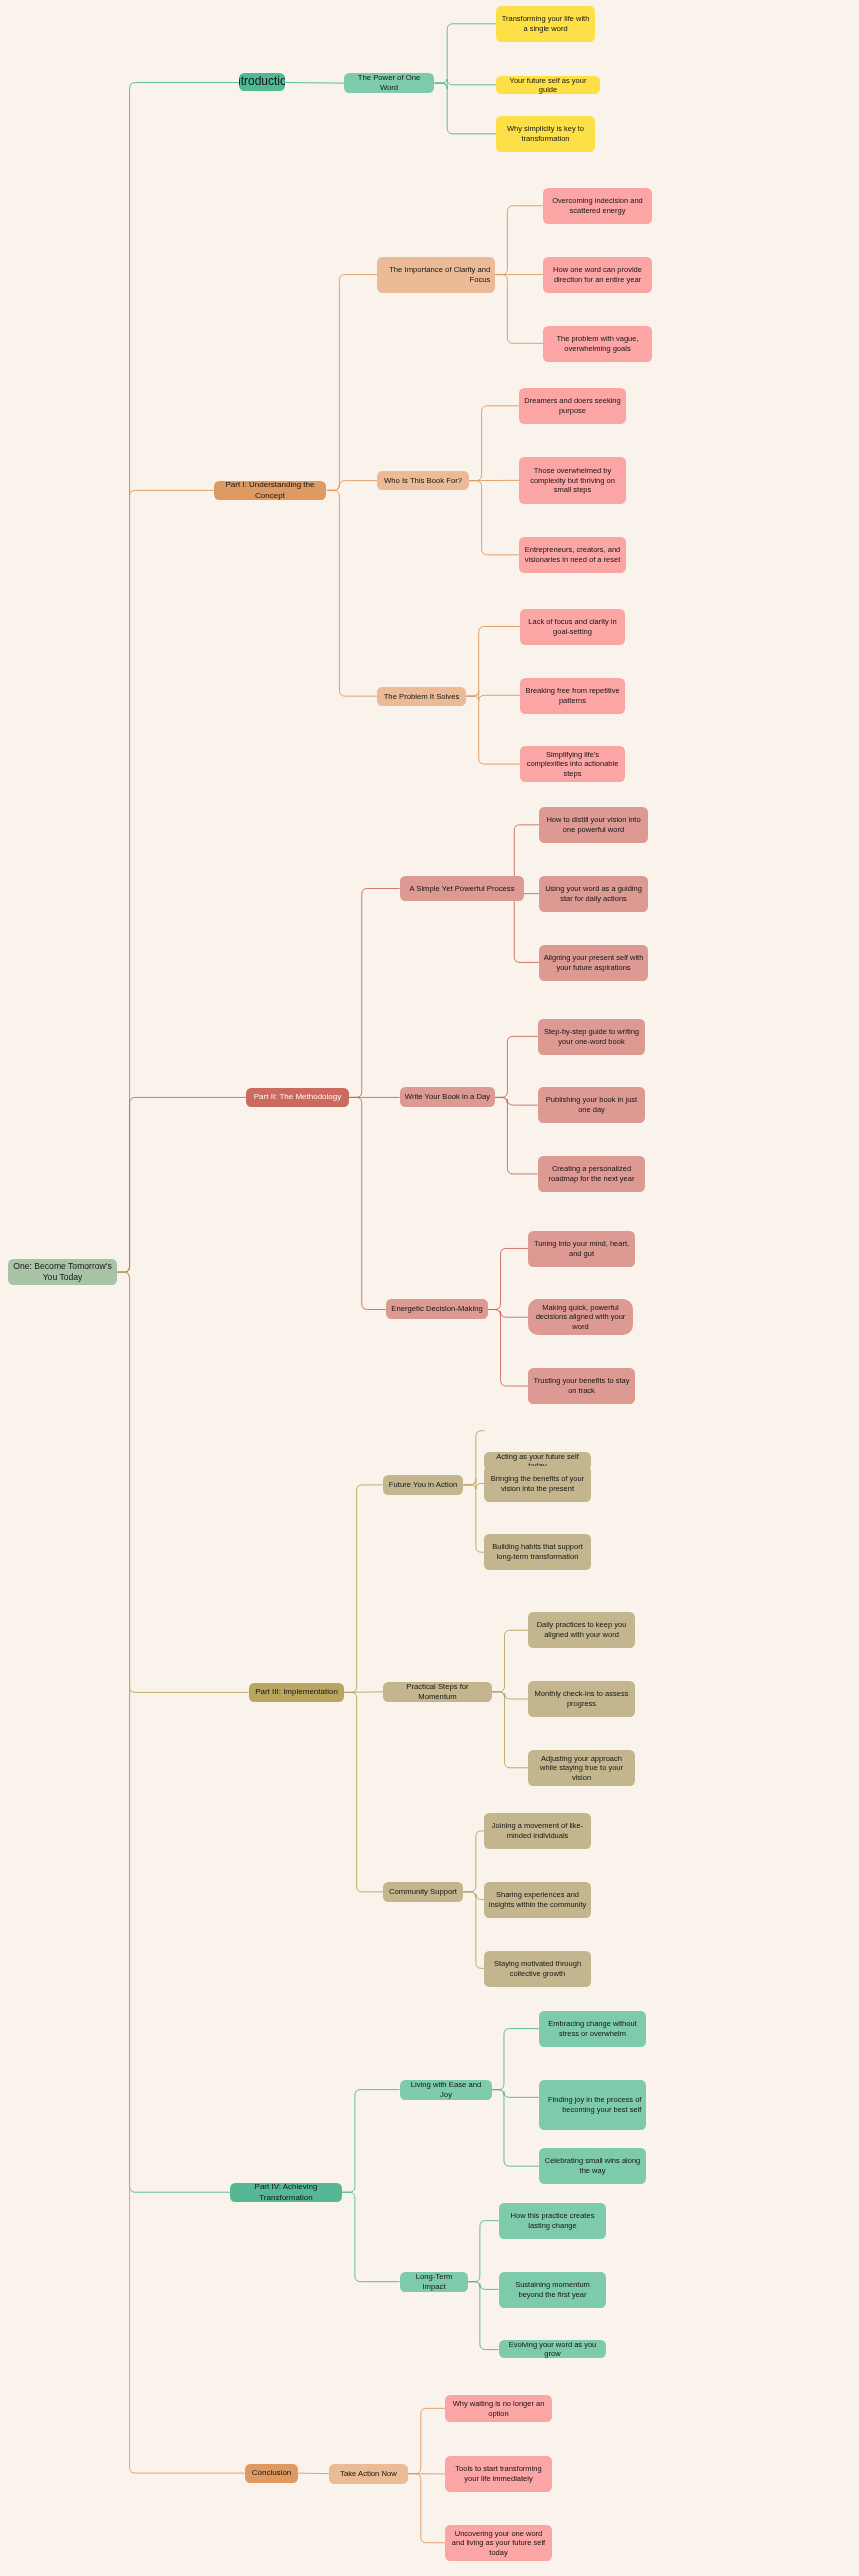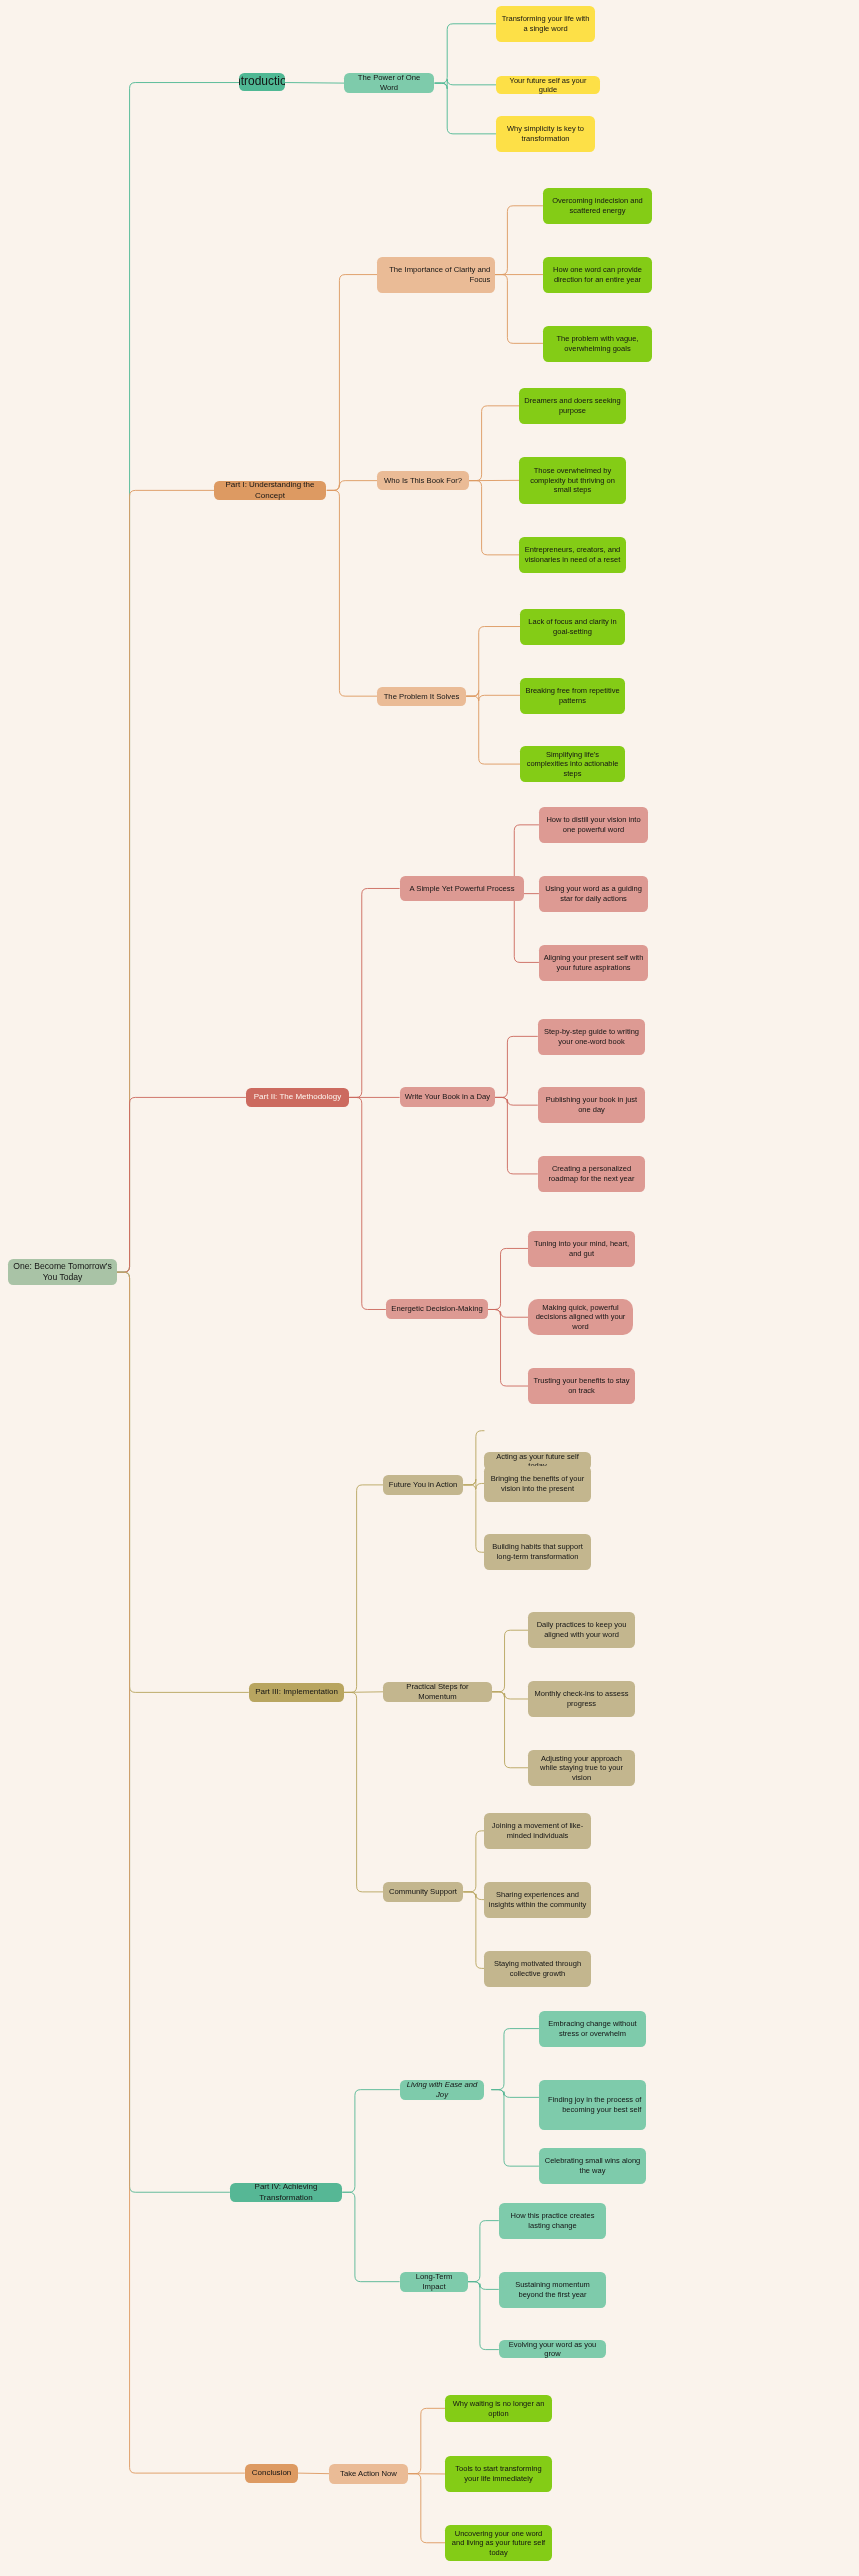--- a/index.html
+++ b/index.html
@@ -44,21 +44,21 @@
     background: #a9c3a6;
     font-size: 8.6px;
   }
   
   .n-l1-green  { background: #4fb894; font-size: 12px; }
   .n-l2-green  { background: #7ecbab; font-size: 7.7px; }
   .n-l3-green  { background: #fde047; font-size: 7.5px; }
   
   .n-l1-orange { background: #dd9a62; font-size: 8px; }
   .n-l2-orange { background: #eabb96; font-size: 7.7px; }
-  .n-l3-orange { background: #84cc16; font-size: 7.5px; }
+  .n-l3-orange { background: #fca5a5; font-size: 7.5px; }
   
   .n-l1-red    { background: #cc6a5f; font-size: 8px; color: #fdf6ef; }
   .n-l2-red    { background: #dd9a93; font-size: 7.7px; }
   .n-l3-red    { background: #dd9a93; font-size: 7.5px; }
   
   .n-l1-olive  { background: #bda martin; }
   .n-l1-olive  { background: #b8a560; font-size: 8px; }
   .n-l2-olive  { background: #c3b68e; font-size: 7.7px; }
   .n-l3-olive  { background: #c3b68e; font-size: 7.5px; }
   
@@ -261,21 +261,21 @@
     </div>
     <div class="node n-l3-olive" style="left: 484px; top: 1882px; width: 107px; height: 36px;">
       <span>Sharing experiences and insights within the community</span>
     </div>
     <div class="node n-l3-olive" style="left: 484px; top: 1951px; width: 107px; height: 36px;">
       <span>Staying motivated through collective growth</span>
     </div>
     <div class="node n-l1-em" style="left: 230px; top: 2183px; width: 112px; height: 19px;">
       <span>Part IV: Achieving Transformation</span>
     </div>
-    <div class="node n-l2-em" style="left: 400px; top: 2080px; width: 84px; height: 20px; font-style: italic;">
+    <div class="node n-l2-em" style="left: 400px; top: 2080px; width: 92px; height: 20px;">
       <span>Living with Ease and Joy</span>
     </div>
     <div class="node n-l3-em" style="left: 539px; top: 2011px; width: 107px; height: 36px;">
       <span>Embracing change without stress or overwhelm</span>
     </div>
     <div class="node n-l3-em" style="left: 539px; top: 2080px; width: 107px; height: 50px; text-align: right;">
       <span>Finding joy in the process of becoming your best self</span>
     </div>
     <div class="node n-l3-em" style="left: 539px; top: 2148px; width: 107px; height: 36px;">
       <span>Celebrating small wins along the way</span>

